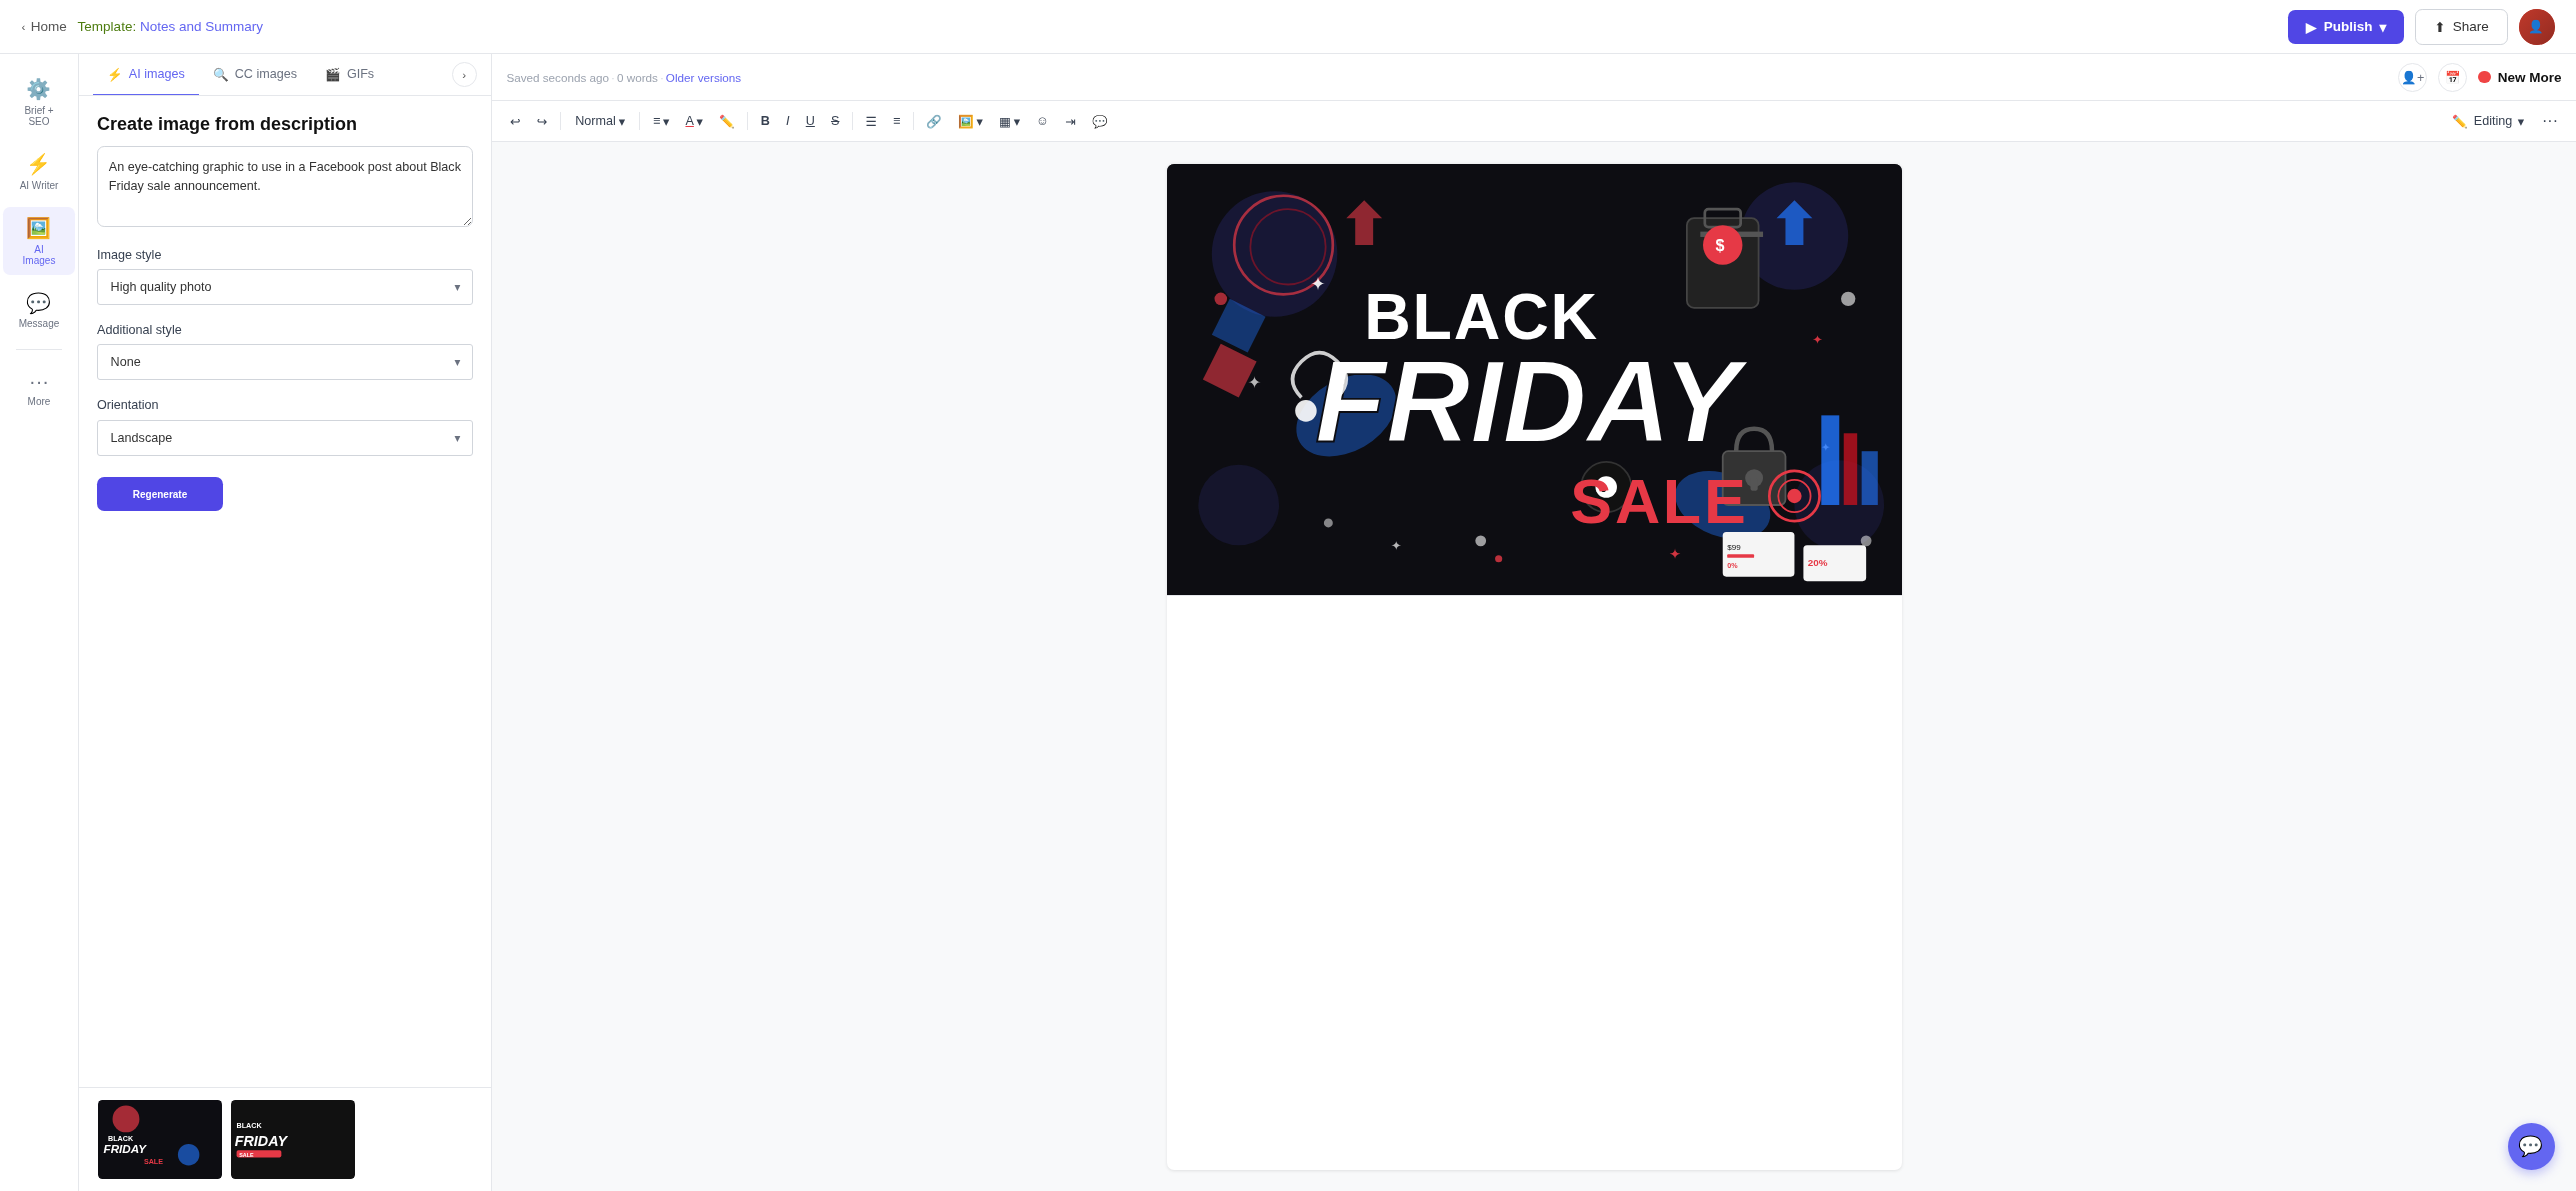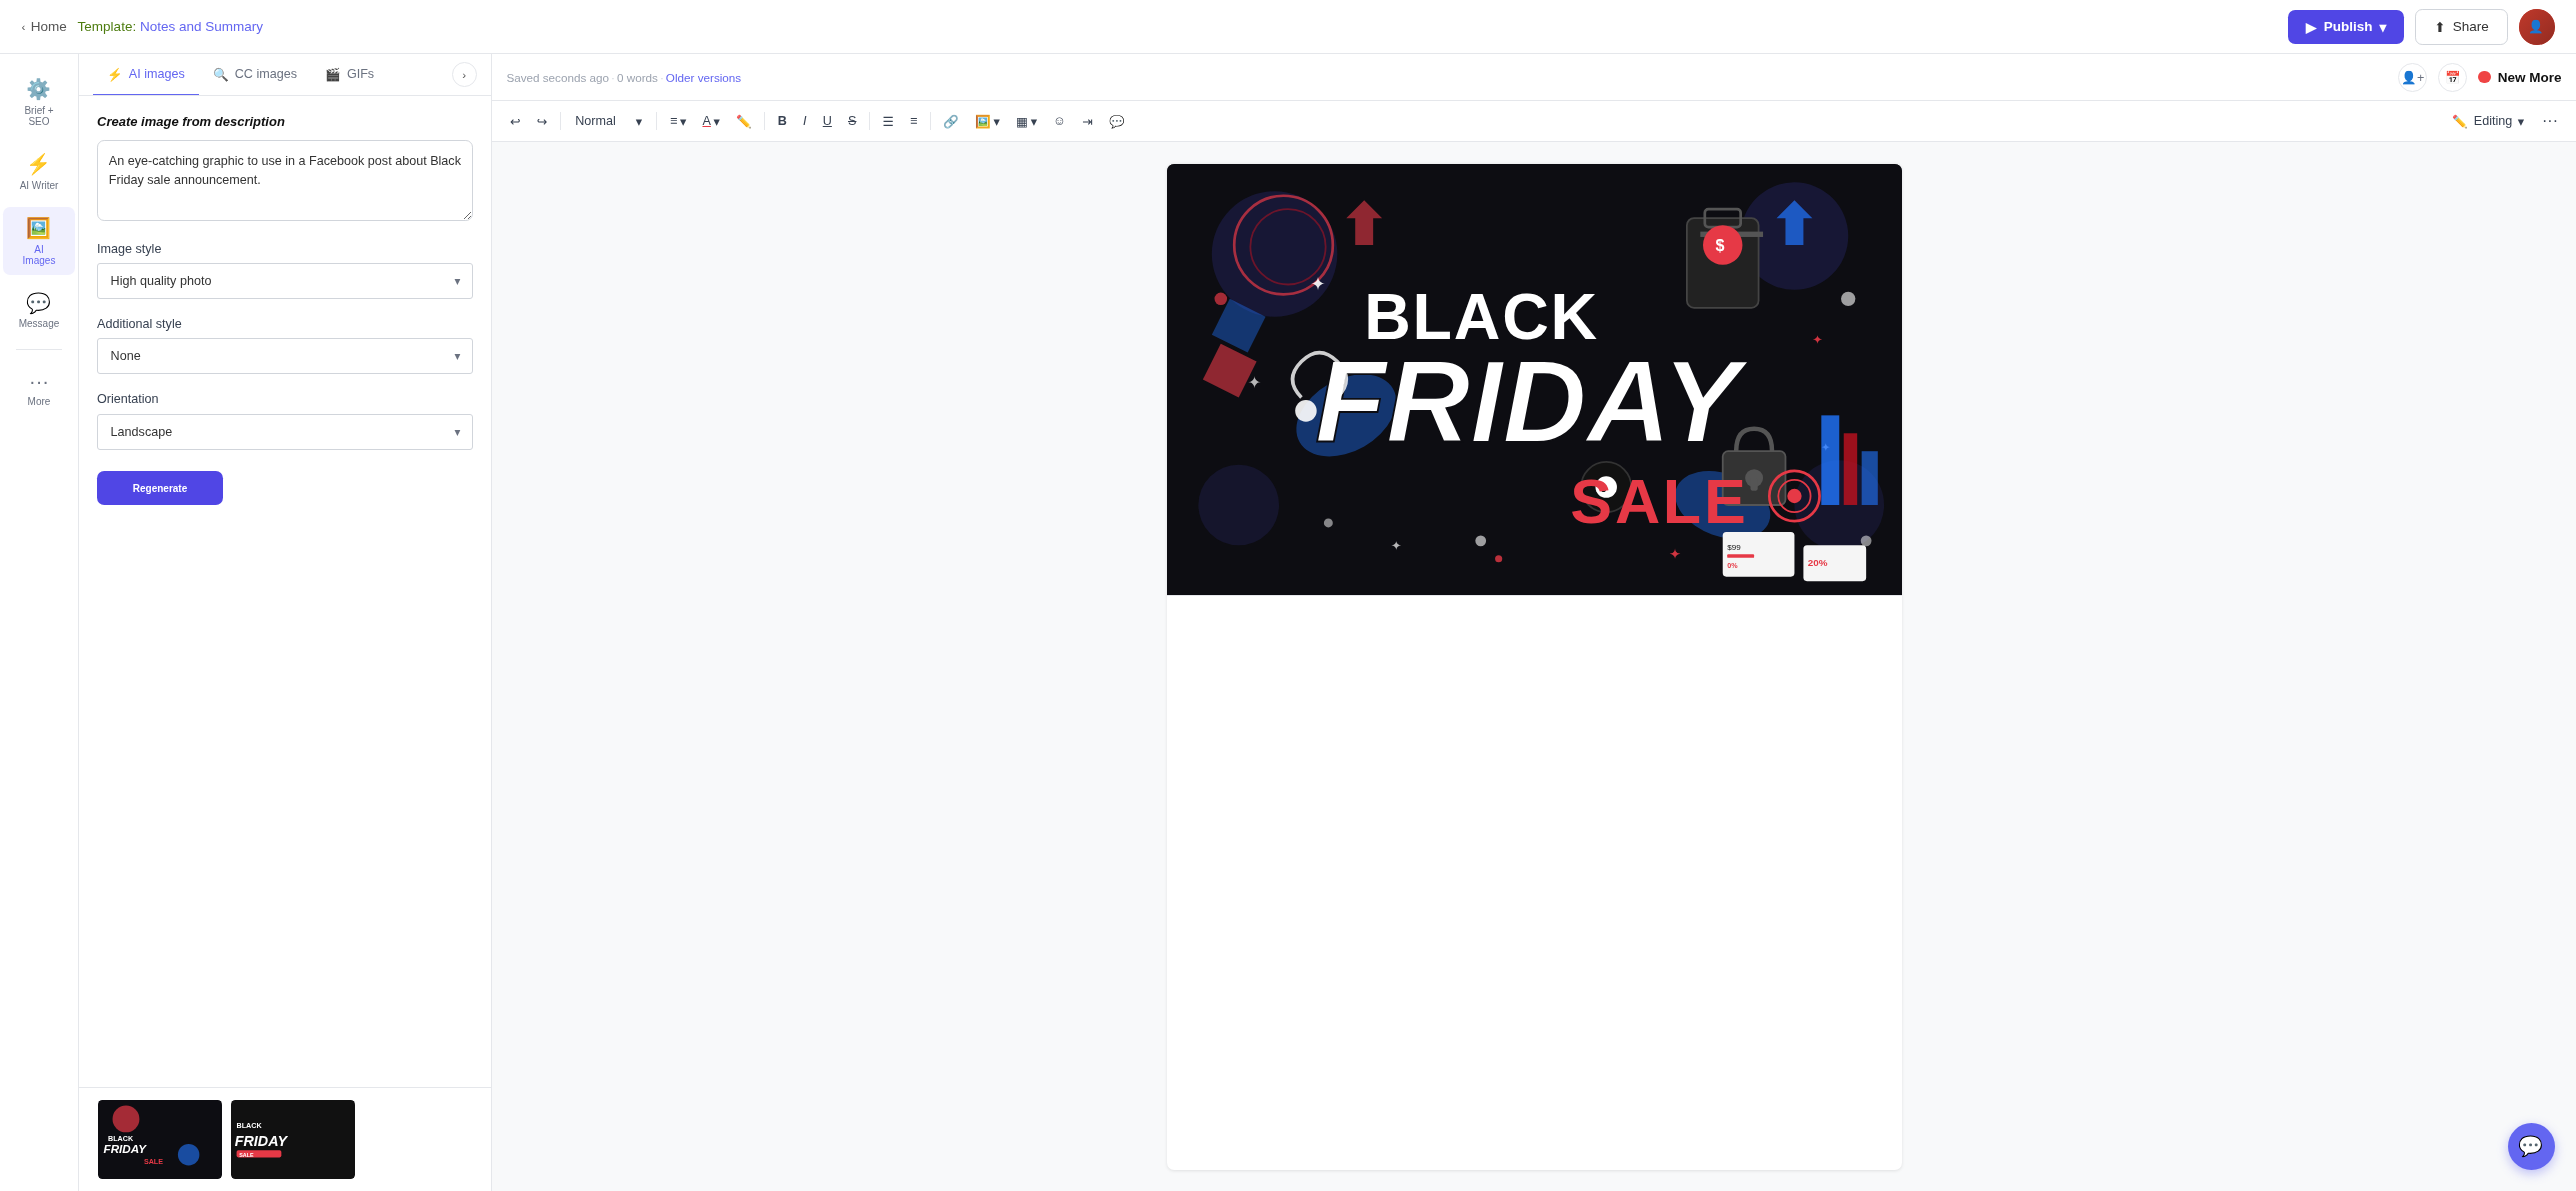--- a/index.html
+++ b/index.html
@@ -66,21 +66,21 @@
     .tab.active { color: #6366f1; border-bottom-color: #6366f1; }
     .tab .tab-icon { font-size: 12.6px; }
     .collapse-btn {
       margin-left: auto; width: 25px; height: 25px; border-radius: 50%;
       border: 0.9px solid #e5e7eb; background: #fff; cursor: pointer;
       display: flex; align-items: center; justify-content: center; font-size: 11.7px; color: #555;
     }
 
     
     .panel-content { padding: 18px 18px; overflow-y: auto; flex: 1; }
-    .section-title { font-size: 13px; font-weight: 600; color: #111; margin-bottom: 10.8px; font-style: italic; }
+    .section-title { font-size: 18px; font-weight: 600; color: #111; margin-bottom: 10.8px; }
     .textarea-field {
       width: 100%; border: 0.9px solid #d1d5db; border-radius: 7.2px;
       padding: 10.8px; font-size: 12.6px; color: #333; resize: vertical;
       min-height: 81px; font-family: inherit; line-height: 1.5;
     }
     .helper-text { font-size: 11.7px; color: #9ca3af; margin-top: 9px; line-height: 1.5; }
 
     .field-group { margin-top: 18px; }
     .field-label { font-size: 12.6px; font-weight: 500; color: #374151; margin-bottom: 7.2px; }
     .select-wrapper { position: relative; }
@@ -136,21 +136,21 @@
     .toolbar {
       background: #fff; border-bottom: 0.9px solid #e5e7eb;
       display: flex; align-items: center; padding: 0 10.8px; height: 41px; flex-shrink: 0; gap: 1.8px;
     }
     .toolbar-btn {
       padding: 4.5px 7.2px; border-radius: 4.5px; border: none; background: transparent;
       cursor: pointer; font-size: 12.6px; color: #374151; display: flex; align-items: center; gap: 2.7px;
     }
     .toolbar-sep { width: 0.9px; height: 18px; background: #e5e7eb; margin: 0 3.6px; }
     .toolbar-style-select {
-      display: flex; align-items: center; gap: 20px; padding: 4.5px 9px;
+      display: flex; align-items: center; gap: 3px; padding: 4.5px 9px;
       border: none; background: transparent; cursor: pointer; font-size: 12.6px; color: #374151;
       border-radius: 4.5px;
     }
     .editing-btn {
       display: flex; align-items: center; gap: 5.4px; margin-left: auto;
       padding: 4.5px 9px; border: none; background: transparent; cursor: pointer;
       font-size: 12.6px; color: #374151; border-radius: 4.5px;
     }
     .editing-btn .pencil-icon { color: #6366f1; }
     .toolbar-more { padding: 4.5px 7.2px; border: none; background: transparent; cursor: pointer; font-size: 16px; color: #374151; }

